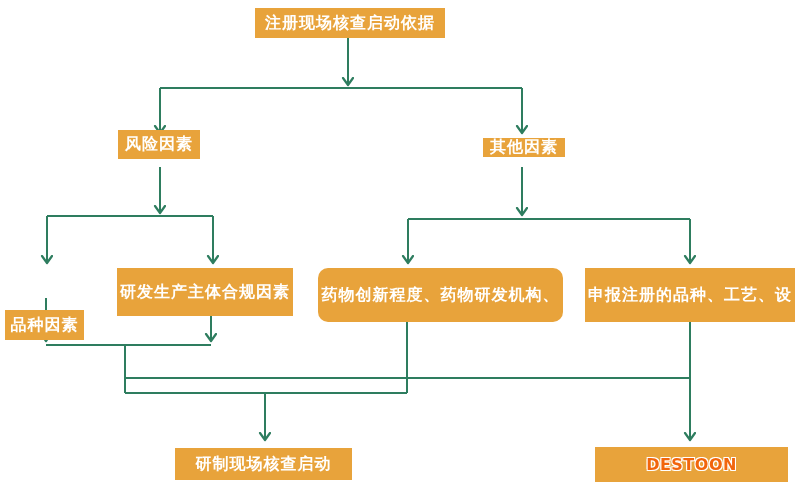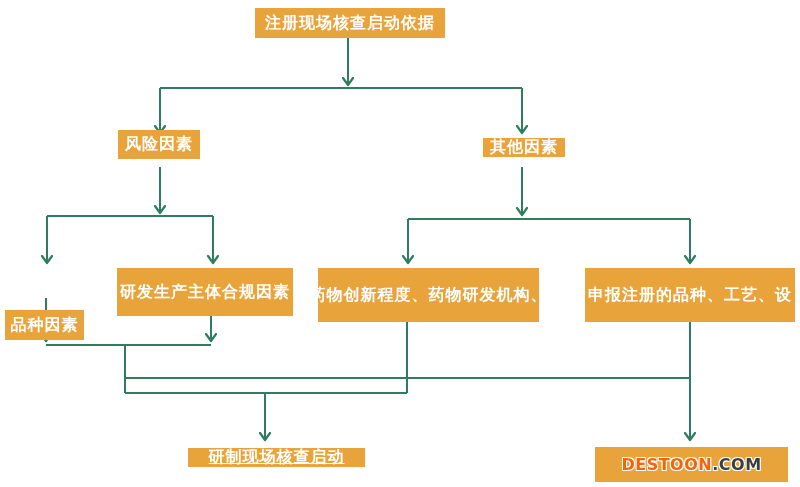--- a/index.html
+++ b/index.html
@@ -41,23 +41,23 @@
     justify-content: center;
     white-space: nowrap;
     text-align: right;
   }
 
   .node-root       { left: 255px; top:   8px; width: 190px; height: 30px; }
   .node-risk       { left: 118px; top: 130px; width:  82px; height: 29px; }
   .node-other      { left: 483px; top: 138px; width:  82px; height: 19px; }
   .node-variety    { left:   5px; top: 268px; width:  79px; height: 30px; margin-top: 42px; }
   .node-compliance { left: 117px; top: 268px; width: 176px; height: 48px; font-family: Liberation Mono, monospace; }
-  .node-innovation { left: 318px; top: 268px; width: 221px; height: 54px; }
+  .node-innovation { left: 318px; top: 268px; width: 245px; height: 54px; border-radius: 10px; }
   .node-declared   { left: 585px; top: 268px; width: 210px; height: 54px; }
-  .node-devstart   { left: 188px; top: 448px; width: 177px; height: 19px; text-decoration: underline; }
+  .node-devstart   { left: 175px; top: 448px; width: 177px; height: 32px; }
 
   .watermark-box {
     position: absolute;
     left: 595px; top: 447px; width: 193px; height: 35px;
     background: var(--node-fill);
     display: flex;
     align-items: center;
     justify-content: center;
     font-weight: 800;
     font-size: 16px;
@@ -123,16 +123,15 @@
   <div class="node node-compliance">研发生产主体合规因素</div>
 
   <div class="node node-innovation">药物创新程度、药物研发机构、</div>
 
   <div class="node node-declared">申报注册的品种、工艺、设</div>
 
   <div class="node node-devstart">研制现场核查启动</div>
 
   <div class="watermark-box">
     <span class="watermark-brand">DESTOON</span>
-      <span class="watermark-suffix">.COM</span>
   </div>
 
 </div>
 
 </body></html>

